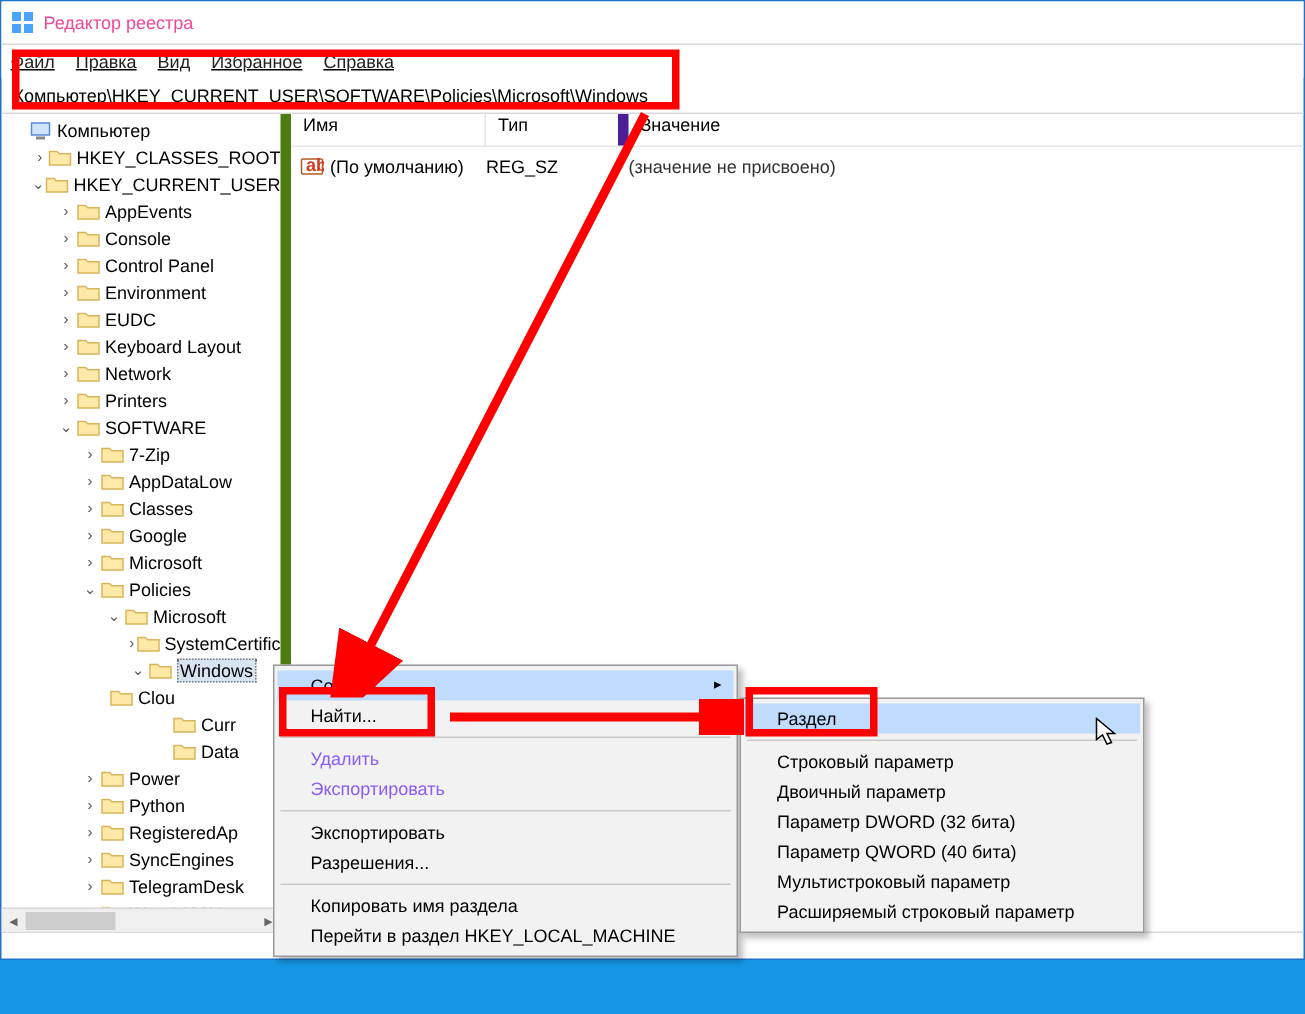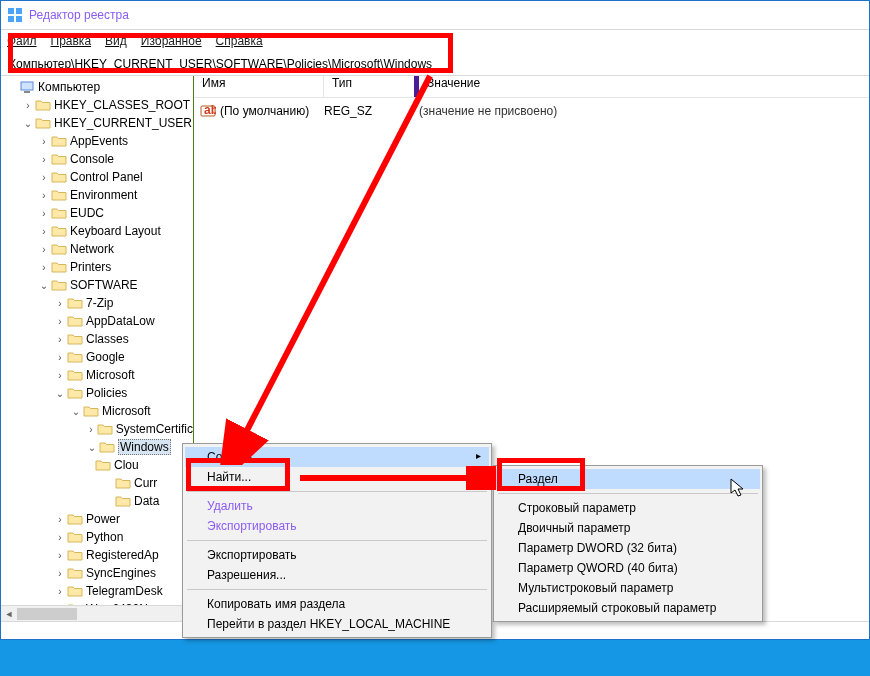--- a/index.html
+++ b/index.html
@@ -1,30 +1,30 @@
 <!DOCTYPE html>
 <html><head>
 <meta charset="utf-8">
 <style>
   * { box-sizing: border-box; font-family: "Segoe UI", Tahoma, sans-serif; font-size: 12px; }
   body { margin: 0; background: #fff; width: 870px; height: 676px; overflow: hidden; position: relative; }
   .window { position: absolute; top:0; left:0; width:870px; height:640px; background:#fff; border:1px solid #1e73c6; }
   .titlebar { height:29px; background:#fff; display:flex; align-items:center; padding:0 6px; border-bottom:1px solid #d9d9d9;}
   .titlebar .icon { width:16px; height:16px; margin-right:6px;}
-  .titlebar .title { color:#8b5cf6;}
+  .titlebar .title { color:#ec4899;}
   .menubar { height:22px; display:flex; align-items:center; padding:0 6px; gap:14px; background:#fff;text-decoration:underline;}
   .menubar span { color:#222;}
   .addrbar { height:24px; display:flex; align-items:center; padding:0 8px; border-bottom:1px solid #d9d9d9;}
   .addrbar span { color:#000;}
   .content { position:absolute; top:75px; left:0; right:0; bottom:18px; display:flex;}
-  .tree { width:193px; border-right:1px solid #4d7c0f; overflow:hidden; position:relative;}
+  .tree { width:193px; border-right:7px solid #4d7c0f; overflow:hidden; position:relative;}
   .cols { flex:1; position:relative;}
   .colhdr { position:absolute; top:0; left:0; right:0; height:22px; border-bottom:1px solid #e5e5e5; display:flex; }
   .colhdr .c1 { width:130px; padding-left:8px; border-right:1px solid #e5e5e5;}
-  .colhdr .c2 { width:95px; padding-left:8px; border-right:5px solid #4c1d95;}
+  .colhdr .c2 { width:95px; padding-left:8px; border-right:7px solid #4c1d95;}
   .colhdr .c3 { flex:1; padding-left:8px;}
   .row1 { position:absolute; top:26px; left:0; right:0; height:18px; display:flex; align-items:center;}
   .row1 .ic { width:16px; height:14px; margin-left:6px; margin-right:4px;}
   .row1 .n { width:104px;}
   .row1 .t { width:95px;}
   .row1 .v { color:#333;}
   .tree-inner { padding-top:4px;}
   .node { display:flex; align-items:center; height:18px; white-space:nowrap;}
   .exp { width:14px; text-align:center; color:#555; font-size:10px;}
   .fld { width:16px; height:14px; margin-right:3px;}
@@ -268,21 +268,21 @@
           </div>
           <div class="node" style="padding-left: 84px;">
             <span class="exp">⌄</span>
             <span class="fld">
               <svg width="16" height="14">
                 <path d="M1,3 L6,3 L7.5,4.5 L15,4.5 L15,12 L1,12 Z" fill="#ffe9a8" stroke="#d7b65a"></path>
               </svg>
             </span>
             <span class="sel">Windows</span>
           </div>
-          <div class="node" style="padding-left: 80px;">
+          <div class="node" style="padding-left: 58px;">
             <span class="exp"></span>
             <span class="fld">
               <svg width="16" height="14">
                 <path d="M1,3 L6,3 L7.5,4.5 L15,4.5 L15,12 L1,12 Z" fill="#ffe9a8" stroke="#d7b65a"></path>
               </svg>
             </span>
             <span>Clou</span>
           </div>
           <div class="node" style="padding-left: 100px;">
             <span class="exp"></span>

